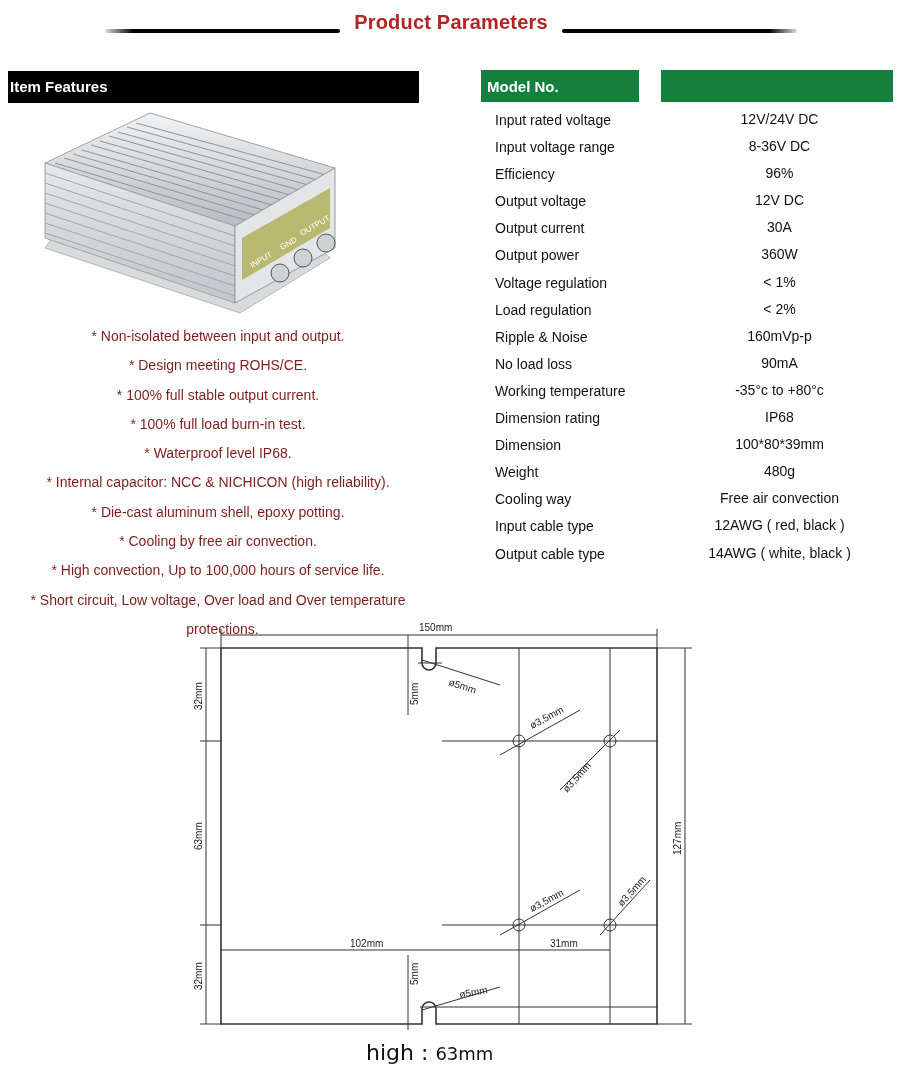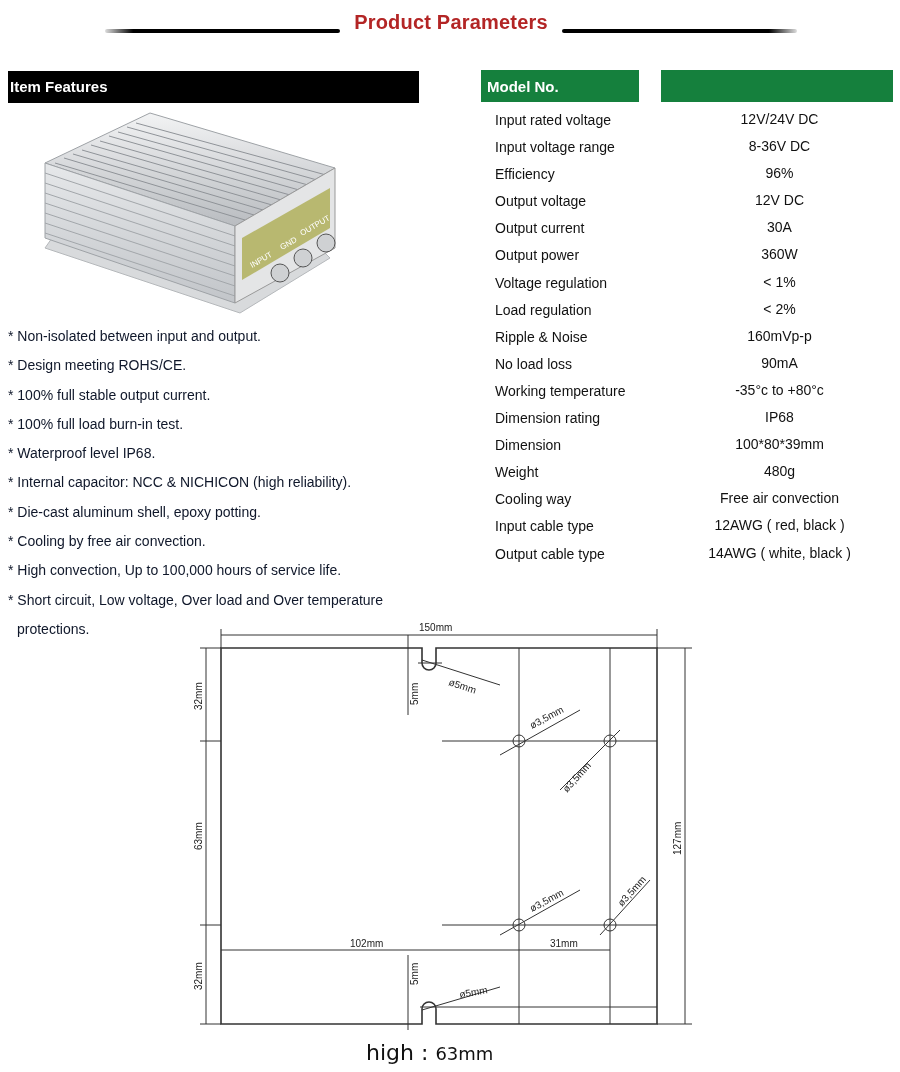--- a/index.html
+++ b/index.html
@@ -21,21 +21,21 @@
   .hdr-red { top:70px; height:32px; background:#15803d; color:#fff; font-weight:bold;
              font-size:15px; line-height:34px; box-sizing:border-box; }
   .hdr-red.a { left:481px; width:158px; padding-left:6px; }
   .hdr-red.b { left:661px; width:232px; }
 
   
   .product { left:30px; top:108px; width:320px; height:210px; }
 
   
   .features { left:8px; top:322px; width:420px; margin:0; padding:0; list-style:none; }
-  .features li { font-size:14px; height:29.3px; line-height:28px; white-space:nowrap; color:#0f172a; }
+  .features li { font-size:14px; height:29.3px; line-height:28px; white-space:nowrap; color:#7f1d1d;text-align:center; }
   .features li.cont { padding-left:9px; }
 
   
   .specs { left:487px; top:107px; width:410px; }
   .spec-row { position:relative; height:27.1px; font-size:14px; }
   .spec-row .k { position:absolute; left:8px; top:5px; white-space:nowrap; }
   .spec-row .v { position:absolute; left:200px; width:185px; top:4px; text-align:center; white-space:nowrap; }
 
   
   .drawing { left:180px; top:615px; width:520px; height:430px; }

